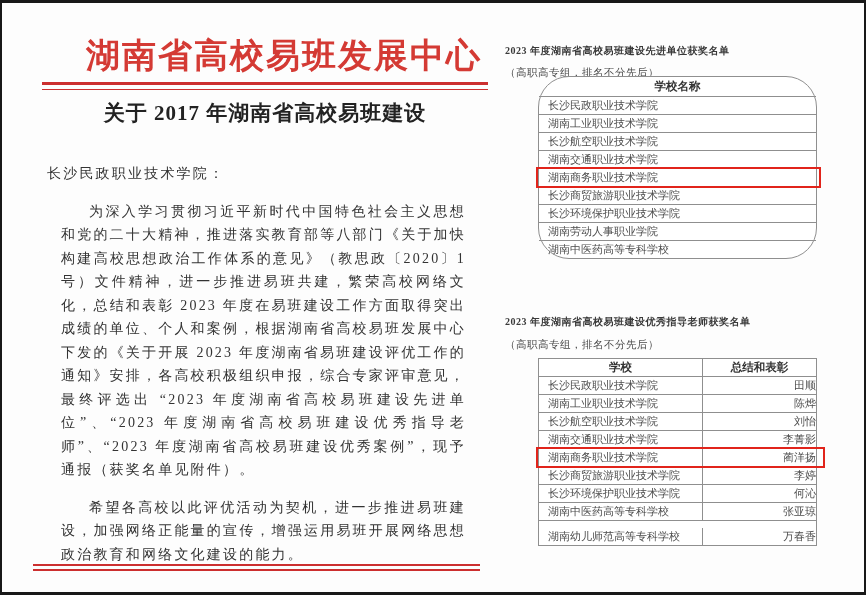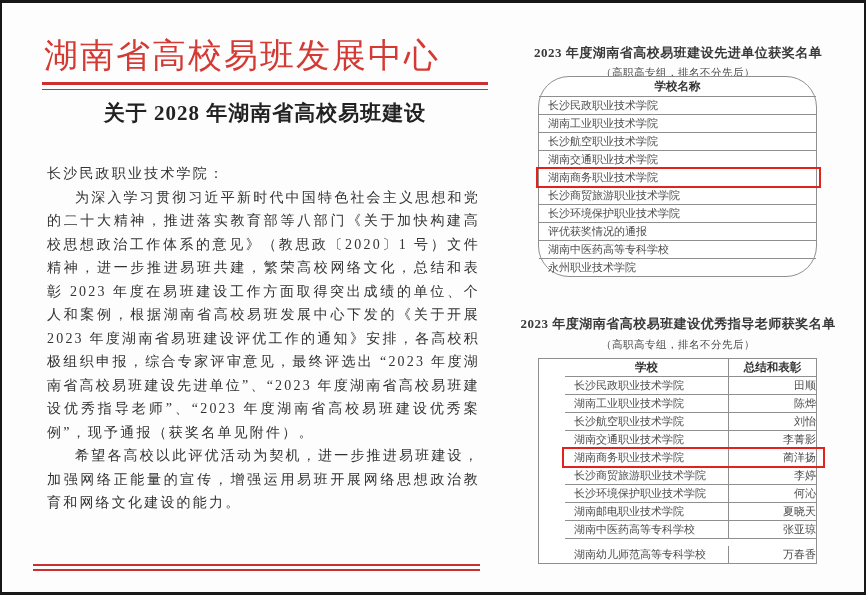--- a/index.html
+++ b/index.html
@@ -17,63 +17,63 @@
   }
   .frame{
     position:absolute;inset:0;box-sizing:border-box;
     border-left:2px solid #181818;border-top:3px solid #181818;
     border-right:2px solid #181818;border-bottom:3px solid #181818;
     pointer-events:none;
   }
 
   
   .letterhead{
-    position:absolute;left:44px;top:33px;width:450px;text-align:left;
-    font-size:34px;font-weight:normal;color:var(--red);letter-spacing:2px;
+    position:absolute;left:32px;top:33px;width:450px;text-align:right;
+    font-size:34px;font-weight:bold;color:var(--red);letter-spacing:2px;
     white-space:nowrap;
   }
   .head-rule{
     position:absolute;left:42px;top:82px;width:446px;height:4px;
     border-top:3px solid var(--rule-red);border-bottom:1px solid var(--rule-red);
   }
   .doc-title{
     position:absolute;left:40px;top:99px;width:450px;text-align:center;
     font-size:21px;font-weight:bold;color:#222;line-height:29px;letter-spacing:1px;
   }
   .doc-body{
     position:absolute;left:47px;top:162px;width:433px;
     font-size:14px;color:var(--ink);letter-spacing:2.2px;line-height:23.5px;
     text-align:justify;
   }
   .doc-body .salutation{margin:0;}
-  .doc-body p.para{margin:0;text-indent:2em;}
+  .doc-body p.para{margin:14px;text-indent:2em;}
   .foot-rule{
     position:absolute;left:33px;top:564px;width:447px;height:3px;
     border-top:2px solid var(--rule-red);border-bottom:2px solid var(--rule-red);
   }
 
   
   .rc-title{
-    position:absolute;left:505px;width:346px;text-align:center;
-    font-size:13px;font-weight:bold;color:#3a3a3a;letter-spacing:0.5px;white-space:nowrap;
+    position:absolute;left:505px;width:346px;
+    font-size:10px;font-weight:bold;color:#3a3a3a;letter-spacing:0.5px;white-space:nowrap;
   }
   .rc-sub{
-    position:absolute;left:505px;width:346px;text-align:center;
+    position:absolute;left:505px;width:346px;
     font-size:10.5px;color:#474747;letter-spacing:0.5px;
   }
   .t1-title{top:44px;}  .t1-sub{top:66px;}
   .t2-title{top:315px;} .t2-sub{top:338px;}
 
   .tbl{
     position:absolute;left:538px;width:279px;box-sizing:border-box;
     border:1px solid var(--tbl-border);background:#fff;
     font-size:11px;color:var(--tbl-ink);
   }
   .tbl-units{top:76px;border-radius:31px;}
-  .tbl-teachers{top:358px;padding-left:26px;}
+  .tbl-teachers{top:358px;}
   .thead{
     height:19px;line-height:19px;border-bottom:1px solid var(--tbl-border);
     text-align:center;font-weight:bold;font-size:11.5px;color:#333;
   }
   .thead2{display:flex;height:17px;line-height:17px;border-bottom:1px solid var(--tbl-border);
     font-weight:bold;font-size:11.5px;color:#333;text-align:center;}
   .thead2 .hc-school{width:164px;border-right:1px solid var(--tbl-border);box-sizing:border-box;}
   .thead2 .hc-teacher{flex:1;}
   .trow{
     height:17px;line-height:17px;border-bottom:1px solid var(--tbl-border);
@@ -95,21 +95,21 @@
 </style>
 </head>
 <body>
 
 <div class="frame"></div>
 
 <div class="letterhead">湖南省高校易班发展中心</div>
 <div class="head-rule"></div>
 
 <div class="doc-title">
-  <div>关于 2028 年湖南省高校易班建设</div>
+  <div>关于 2017 年湖南省高校易班建设</div>
 </div>
 
 <div class="doc-body">
   <p class="salutation">长沙民政职业技术学院：</p>
   <p class="para">为深入学习贯彻习近平新时代中国特色社会主义思想和党的二十大精神，推进落实教育部等八部门《关于加快构建高校思想政治工作体系的意见》（教思政〔2020〕1 号）文件精神，进一步推进易班共建，繁荣高校网络文化，总结和表彰 2023 年度在易班建设工作方面取得突出成绩的单位、个人和案例，根据湖南省高校易班发展中心下发的《关于开展 2023 年度湖南省易班建设评优工作的通知》安排，各高校积极组织申报，综合专家评审意见，最终评选出 “2023 年度湖南省高校易班建设先进单位”、“2023 年度湖南省高校易班建设优秀指导老师”、“2023 年度湖南省高校易班建设优秀案例”，现予通报（获奖名单见附件）。</p>
   <p class="para">希望各高校以此评优活动为契机，进一步推进易班建设，加强网络正能量的宣传，增强运用易班开展网络思想政治教育和网络文化建设的能力。</p>
 </div>
 
 <div class="foot-rule"></div>
 
@@ -121,23 +121,22 @@
   <div class="trow">长沙民政职业技术学院</div>
   <div class="trow">湖南工业职业技术学院</div>
   <div class="trow">长沙航空职业技术学院</div>
   <div class="trow">湖南交通职业技术学院</div>
   <div class="trow">
     <span>湖南商务职业技术学院</span>
     <span class="hl-box"></span>
   </div>
   <div class="trow">长沙商贸旅游职业技术学院</div>
   <div class="trow">长沙环境保护职业技术学院</div>
-  <div class="trow">评优获奖情况的通报</div>
+  <div class="trow">湖南劳动人事职业学院</div>
   <div class="trow">湖南中医药高等专科学校</div>
-  <div class="trow">永州职业技术学院</div>
 </div>
 
 <div class="rc-title t2-title">2023 年度湖南省高校易班建设优秀指导老师获奖名单</div>
 <div class="rc-sub t2-sub">（高职高专组，排名不分先后）</div>
 
 <div class="tbl tbl-teachers">
   <div class="thead2">
     <div class="hc-school">学校</div>
     <div class="hc-teacher">总结和表彰</div>
   </div>
@@ -164,24 +163,20 @@
   </div>
   <div class="trow2">
     <div class="c-school">长沙商贸旅游职业技术学院</div>
     <div class="c-teacher">李婷</div>
   </div>
   <div class="trow2">
     <div class="c-school">长沙环境保护职业技术学院</div>
     <div class="c-teacher">何沁</div>
   </div>
   <div class="trow2">
-    <div class="c-school">湖南邮电职业技术学院</div>
-    <div class="c-teacher">夏晓天</div>
-  </div>
-  <div class="trow2">
     <div class="c-school">湖南中医药高等专科学校</div>
     <div class="c-teacher">张亚琼</div>
   </div>
   <div class="trow2">
     <div class="c-school">湖南幼儿师范高等专科学校</div>
     <div class="c-teacher">万春香</div>
   </div>
 </div>
 
 </body></html>

